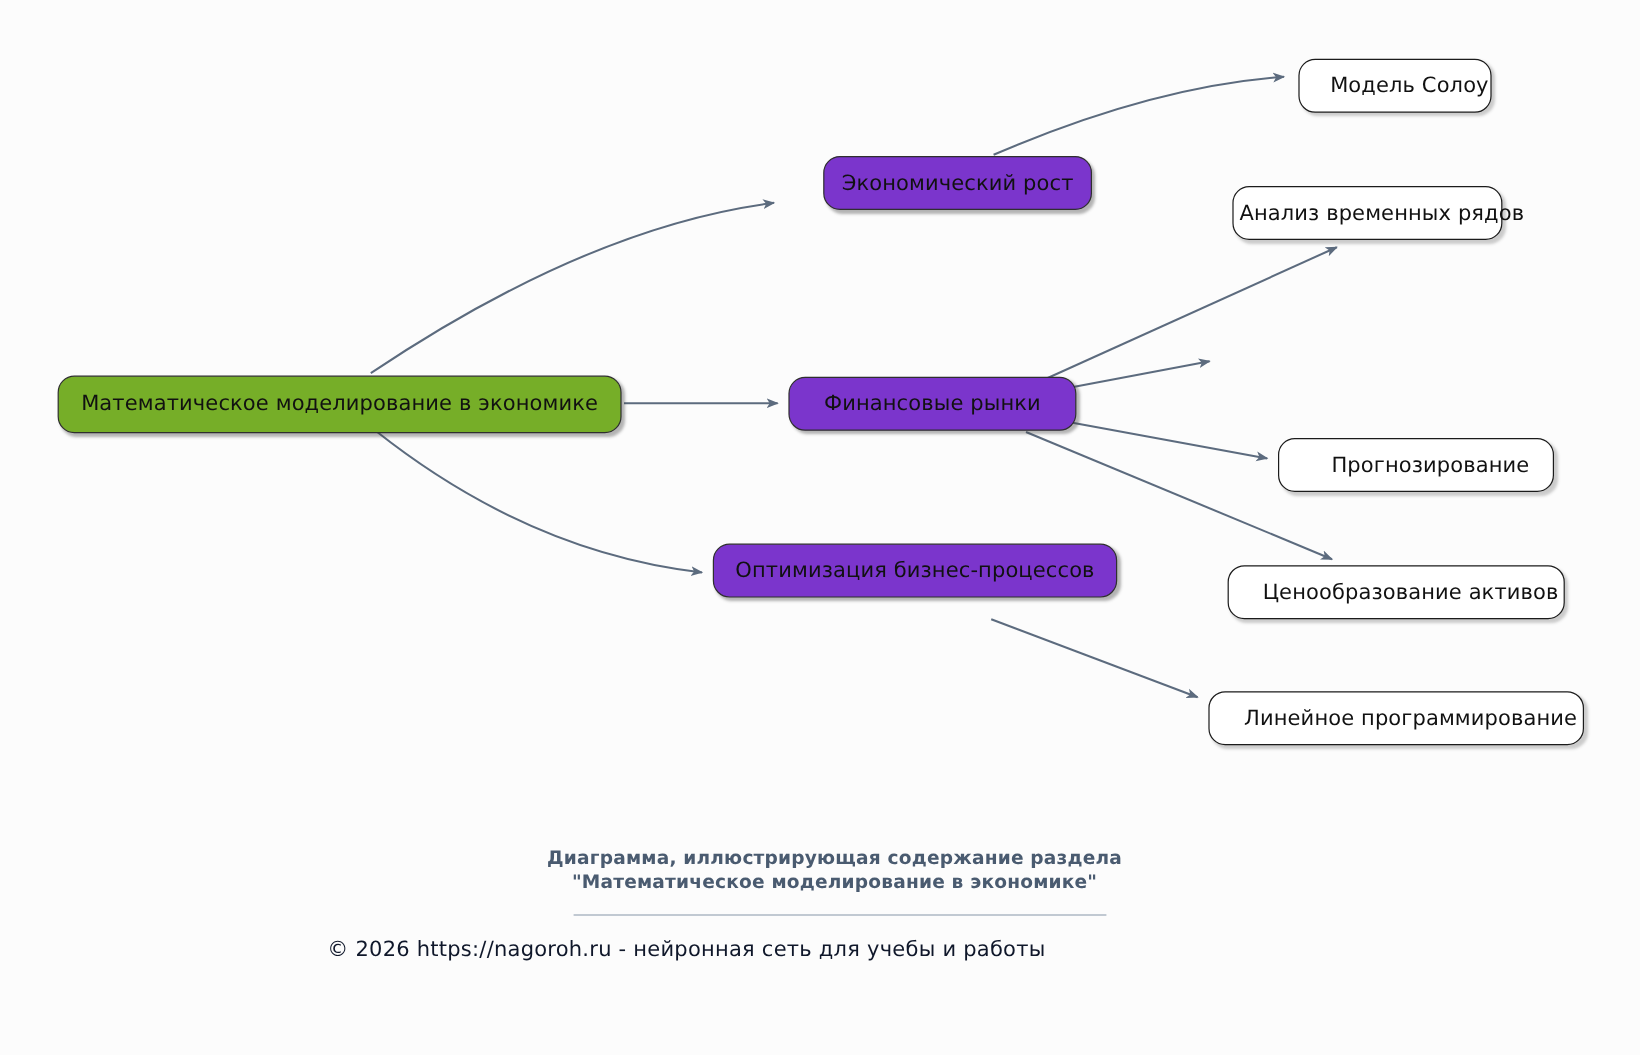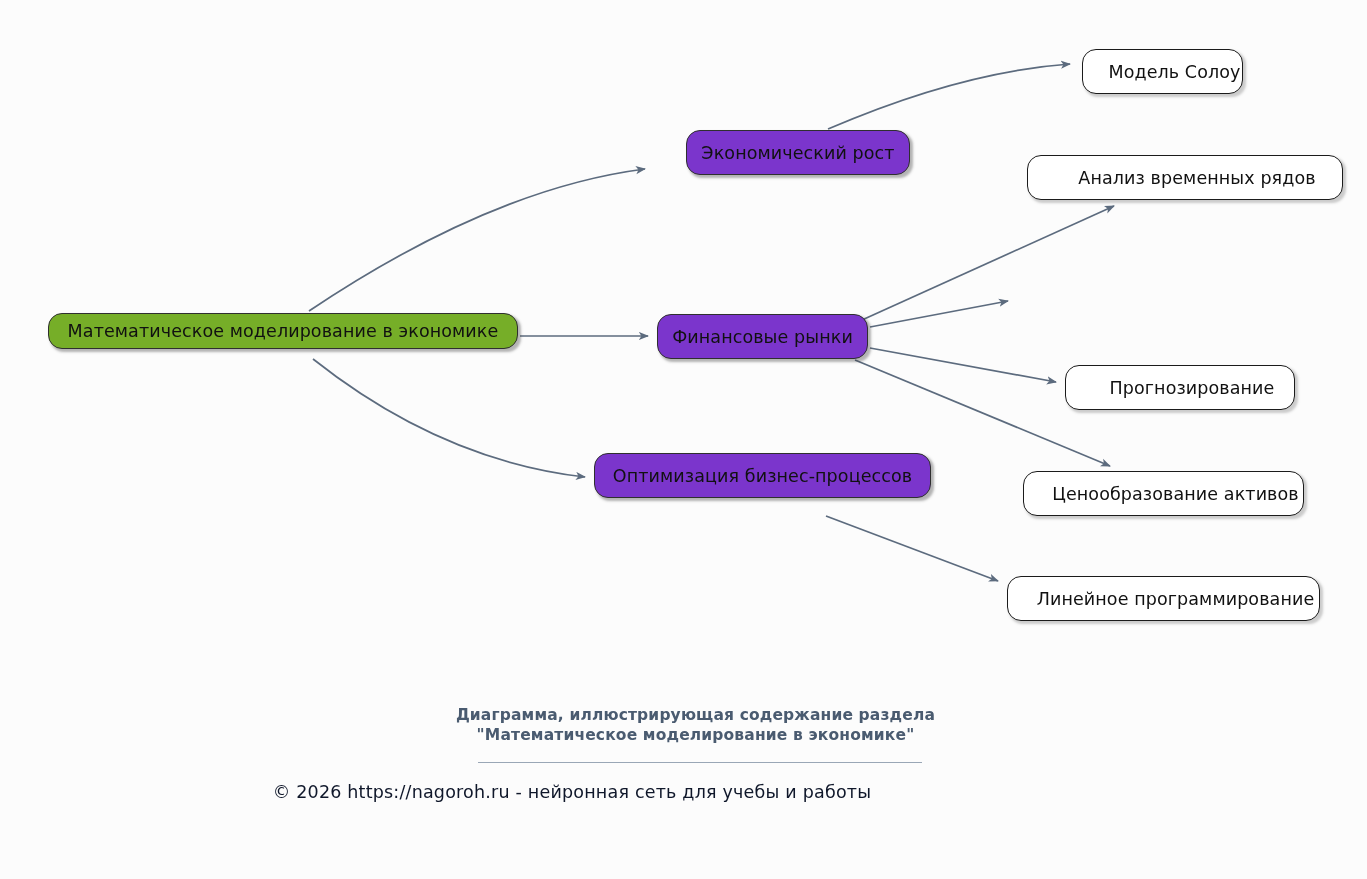--- a/index.html
+++ b/index.html
@@ -115,41 +115,41 @@
 
     <path d="M 870,327 L 1008,301" fill="none" stroke="#5c6b7e" stroke-width="1.7" marker-end="url(#arrow)"></path>
 
     <path d="M 870,348 L 1056,382" fill="none" stroke="#5c6b7e" stroke-width="1.7" marker-end="url(#arrow)"></path>
 
     <path d="M 855,360 L 1110,466" fill="none" stroke="#5c6b7e" stroke-width="1.7" marker-end="url(#arrow)"></path>
 
     <path d="M 826,516 L 998,581" fill="none" stroke="#5c6b7e" stroke-width="1.7" marker-end="url(#arrow)"></path>
   </svg>
 
-  <div class="node node-root" style="left:48px; top:313px; width:470px; height:36px;">
+  <div class="node node-root" style="left:48px; top:313px; width:470px; height:48px;">
     <span>Математическое моделирование в экономике</span>
   </div>
 
   <div class="node node-branch" style="left:651px; top:130px; width:224px; height:45px;margin-left:35px;">
     <span>Экономический рост</span>
   </div>
 
-  <div class="node node-branch" style="left:657px; top:314px; width:211px; height:45px;">
+  <div class="node node-branch" style="left:657px; top:314px; width:240px; height:45px;">
     <span>Финансовые рынки</span>
   </div>
 
   <div class="node node-branch" style="left:594px; top:453px; width:337px; height:45px;">
     <span>Оптимизация бизнес-процессов</span>
   </div>
 
   <div class="node node-leaf" style="left:1082px; top:49px; width:161px; height:45px;">
     <span>Модель Солоу</span>
   </div>
 
-  <div class="node node-leaf" style="left:1027px; top:155px; width:316px; height:45px;">
+  <div class="node node-leaf" style="left:1027px; top:155px; width:225px; height:45px;">
     <span>Анализ временных рядов</span>
   </div>
 
 
   <div class="node node-leaf" style="left:1065px; top:365px; width:230px; height:45px;">
     <span>Прогнозирование</span>
   </div>
 
   <div class="node node-leaf" style="left:1023px; top:471px; width:281px; height:45px;">
     <span>Ценообразование активов</span>

